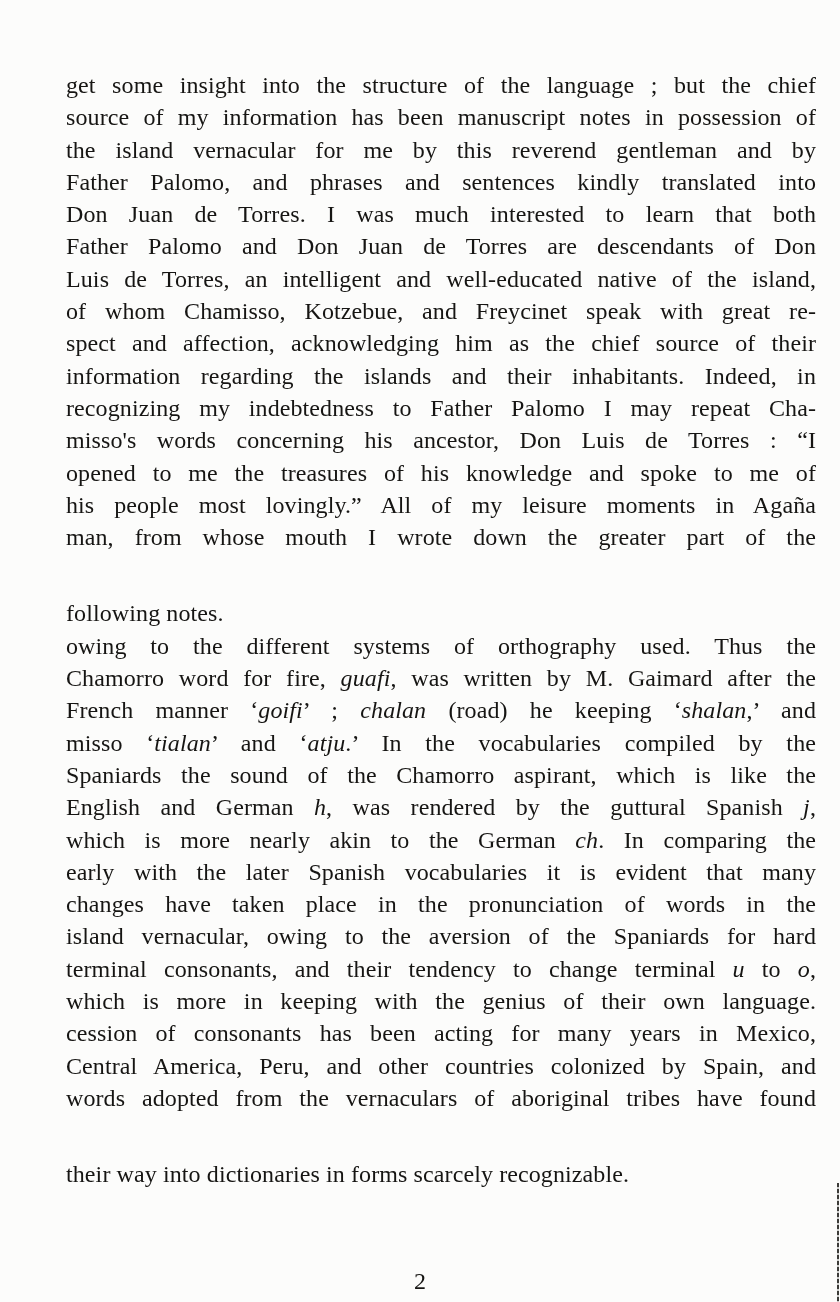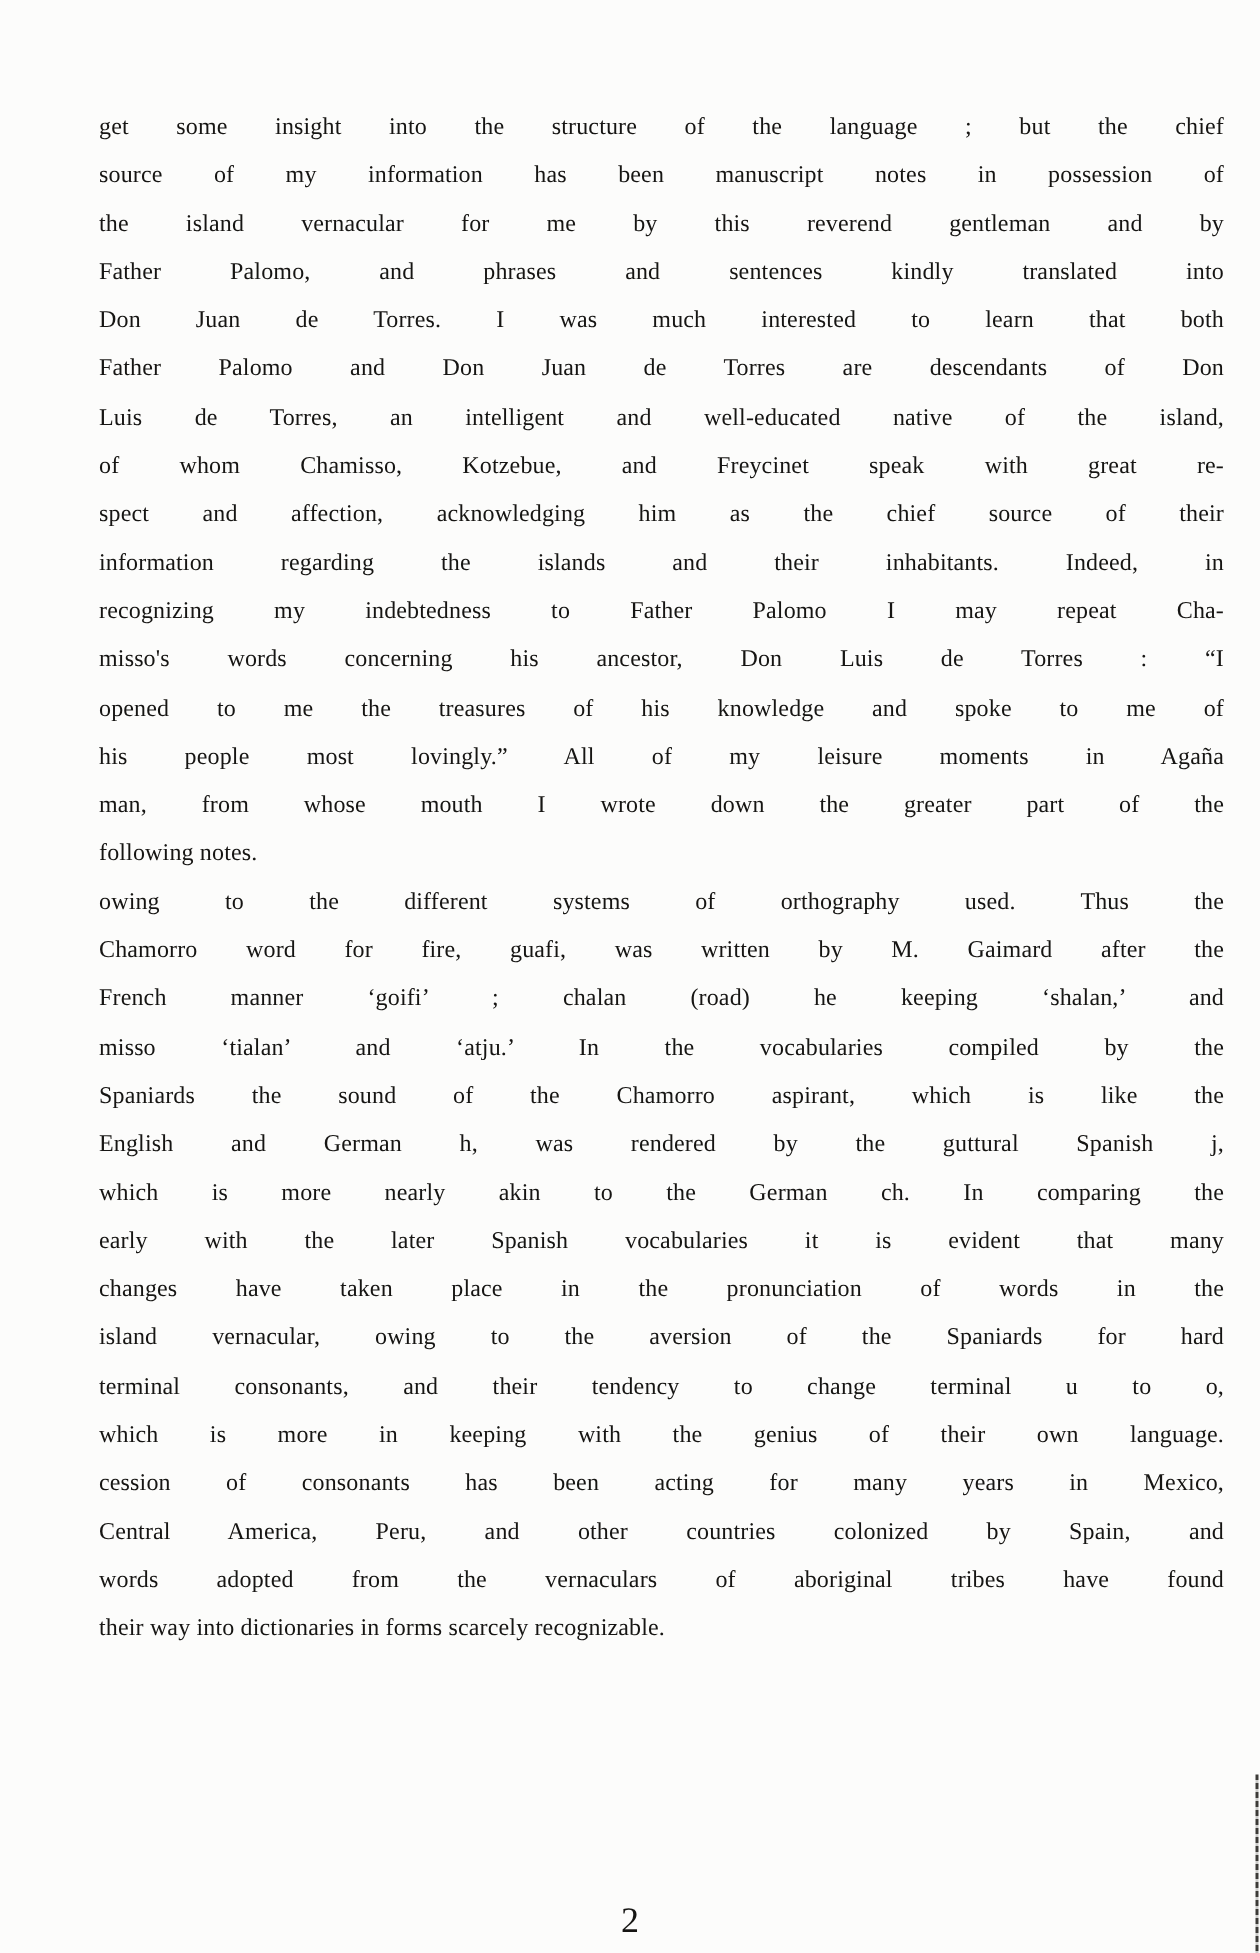--- a/index.html
+++ b/index.html
@@ -15,36 +15,38 @@
     font-family: "Liberation Serif", serif;
     color: #161513;
   }
   .text-block {
     position: absolute;
     left: 66px;
     top: 69px;
     width: 750px;
   }
   .line {
-    font-size: 16px;
+    font-size: 24px;
     line-height: 32.3px;
     height: 32.3px;
     text-align: justify;
     text-align-last: justify;
     letter-spacing: 0.1px;
     -webkit-font-smoothing: antialiased;
   }
   .line.no-just {
     text-align: left;
     text-align-last: left;
+    margin-top: 44px;
   }
   .line.indent {
     text-indent: 40px;
   }
   .it {
+    font-style: italic;
   }
   .page-number {
     position: absolute;
     left: 0;
     top: 1266px;
     width: 840px;
     text-align: center;
     font-size: 24px;
     line-height: 30px;
   }

